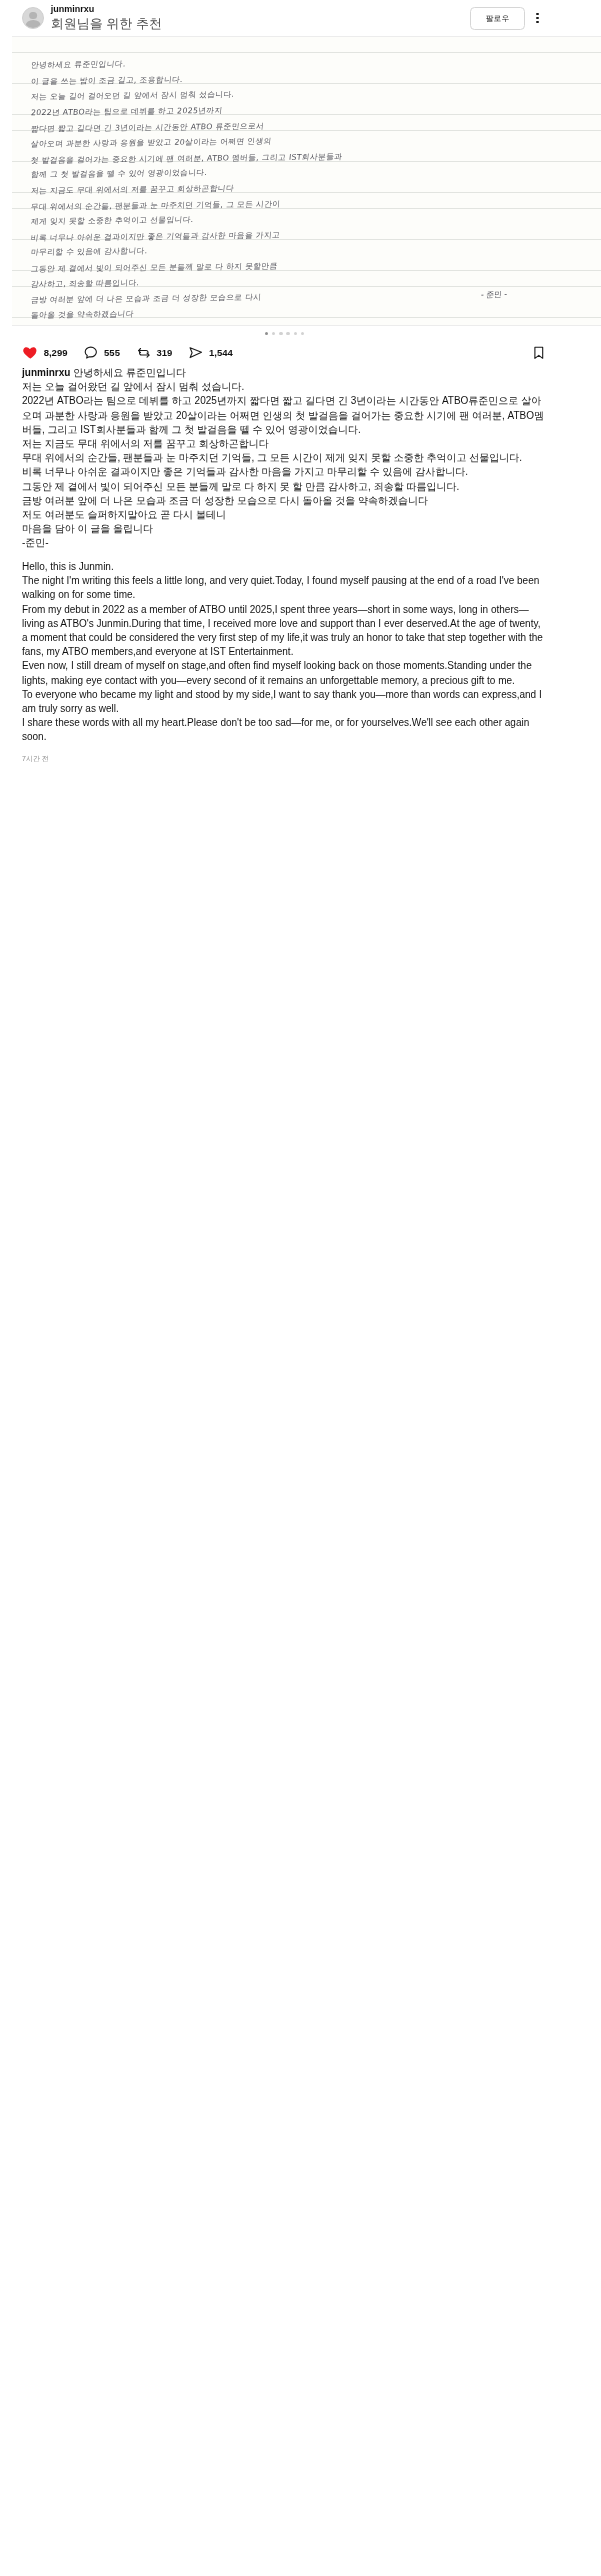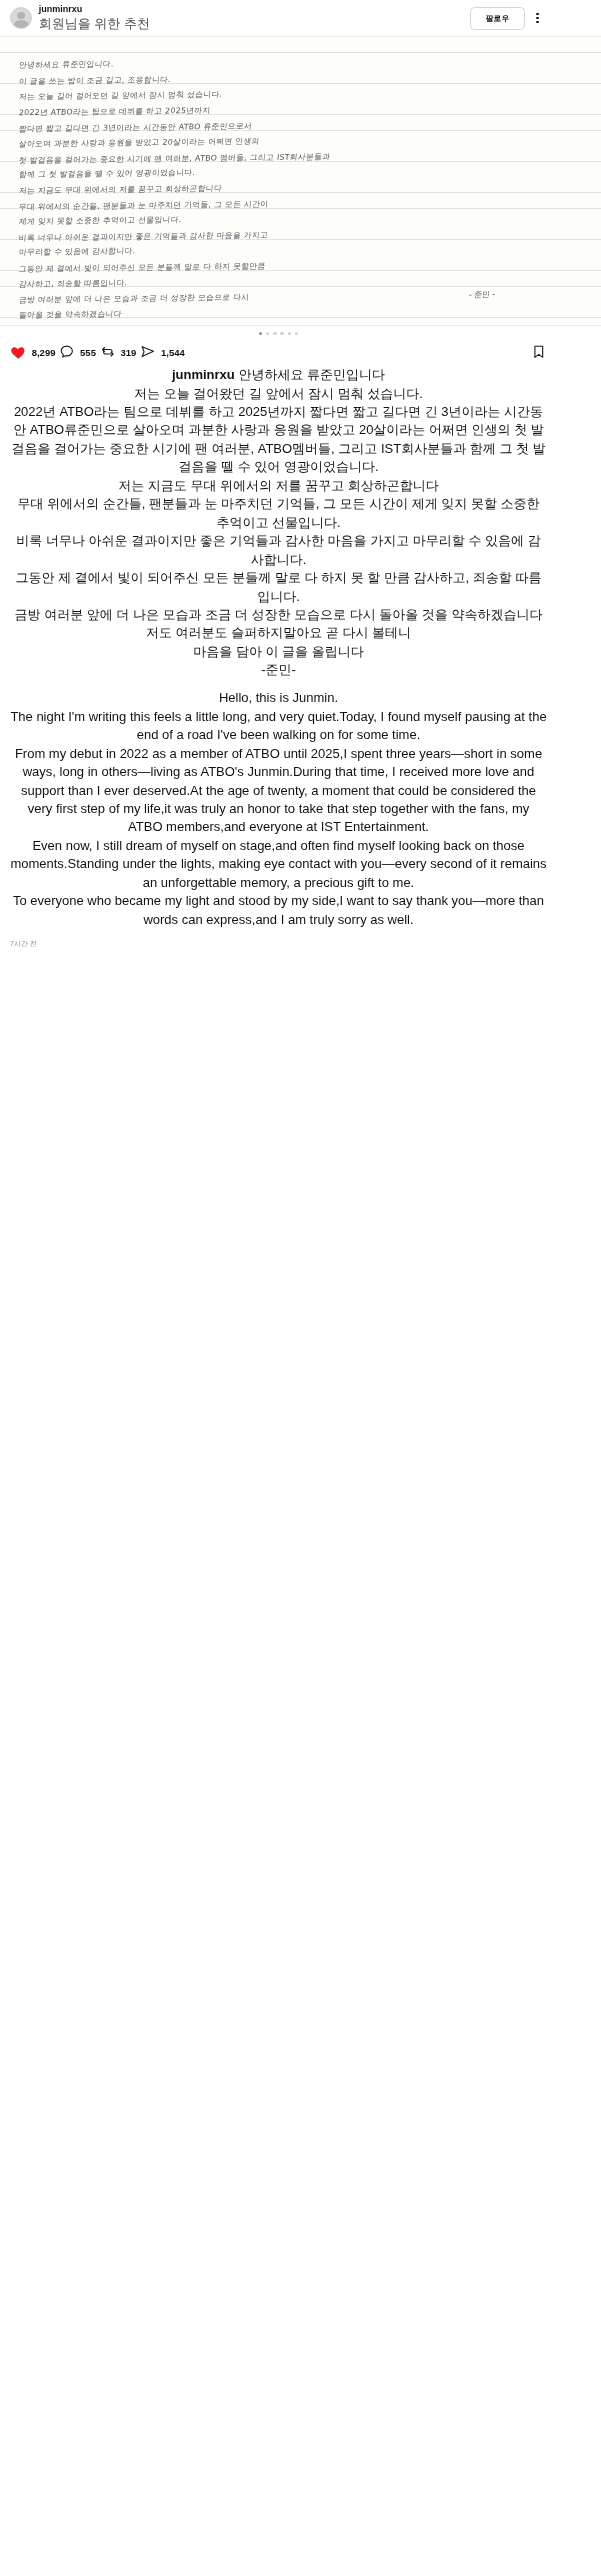--- a/index.html
+++ b/index.html
@@ -9,20 +9,21 @@
     background: #ffffff;
     font-family: "Liberation Sans", sans-serif;
   }
   body {
     width: 601px;
   }
   .app {
     width: 557px;
     background: #ffffff;
     position: relative;
+    padding-left: 12px;
   }
 
   
   .post-header {
     display: flex;
     align-items: center;
     padding: 7.8px 10px 7.8px 10px;
     height: 36px;
   }
   .avatar {
@@ -77,21 +78,21 @@
     font-size: 13px;
     color: #4a4a4a;
     line-height: 1.2;
   }
   .follow-btn {
     flex: 0 0 auto;
     border: 0.6px solid #d6d6d6;
     background: #ffffff;
     color: #111111;
     font-size: 7.8px;
-    font-weight: bold;
+    font-weight: normal;
     border-radius: 4.5px;
     padding: 5px 14.5px;
     cursor: pointer;
     font-family: "Liberation Sans", sans-serif;
   }
   .more-btn {
     flex: 0 0 auto;
     width: 19px;
     height: 19px;
     margin-left: 3.3px;
@@ -183,45 +184,44 @@
     width: 3.3px;
     height: 3.3px;
     border-radius: 50%;
     background: #d2d2d2;
   }
   .dot.active { background: #8e8e8e; }
 
   
   .actions {
     display: flex;
-    align-items: center;
+    align-items: flex-end;
     padding: 3.3px 10px 5.6px 10px;
-    gap: 4px;
+    gap: 16px;
   }
   .action {
     display: flex;
     align-items: center;
     gap: 5px;
     cursor: pointer;
   }
   .action .count {
     font-size: 9.5px;
     font-weight: bold;
     color: #111111;
   }
   .spacer { flex: 1 1 auto; }
   .icon-svg { display: block; }
 
   
   .caption {
     padding: 0 10px 0 10px;
-    font-size: 13px;
+    font-size: 10px;
     line-height: 1.42;
     color: #111111;
-    text-align: center;
   }
   .caption .uname {
     font-weight: bold;
     color: #111111;
   }
   .caption p {
     margin: 0 0 0 0;
   }
   .cap-block { margin-bottom: 0; }
   .cap-gap { height: 9.5px; }
@@ -389,18 +389,19 @@
     <p class="cap-block">마음을 담아 이 글을 올립니다</p>
     <p class="cap-block">-준민-</p>
 
     <div class="cap-gap"></div>
 
     <p class="cap-block">Hello, this is Junmin.</p>
     <p class="cap-block">The night I'm writing this feels a little long, and very quiet.⁠Today, I found myself pausing at the end of a road I've been walking on for some time.</p>
     <p class="cap-block">From my debut in 2022 as a member of ATBO until 2025,⁠I spent three years—short in some ways, long in others—living as ATBO's Junmin.⁠During that time, I received more love and support than I ever deserved.⁠At the age of twenty, a moment that could be considered the very first step of my life,⁠it was truly an honor to take that step together with the fans, my ATBO members,⁠and everyone at IST Entertainment.</p>
     <p class="cap-block">Even now, I still dream of myself on stage,⁠and often find myself looking back on those moments.⁠Standing under the lights, making eye contact with you—⁠every second of it remains an unforgettable memory, a precious gift to me.</p>
     <p class="cap-block">To everyone who became my light and stood by my side,⁠I want to say thank you—more than words can express,⁠and I am truly sorry as well.</p>
+    <p class="cap-block">I share these words with all my heart.⁠Please don't be too sad—for me, or for yourselves.⁠We'll see each other again soon.</p>
   </div>
 
   <div class="timestamp">7시간 전</div>
 
 </div>
 
 
 </body></html>

